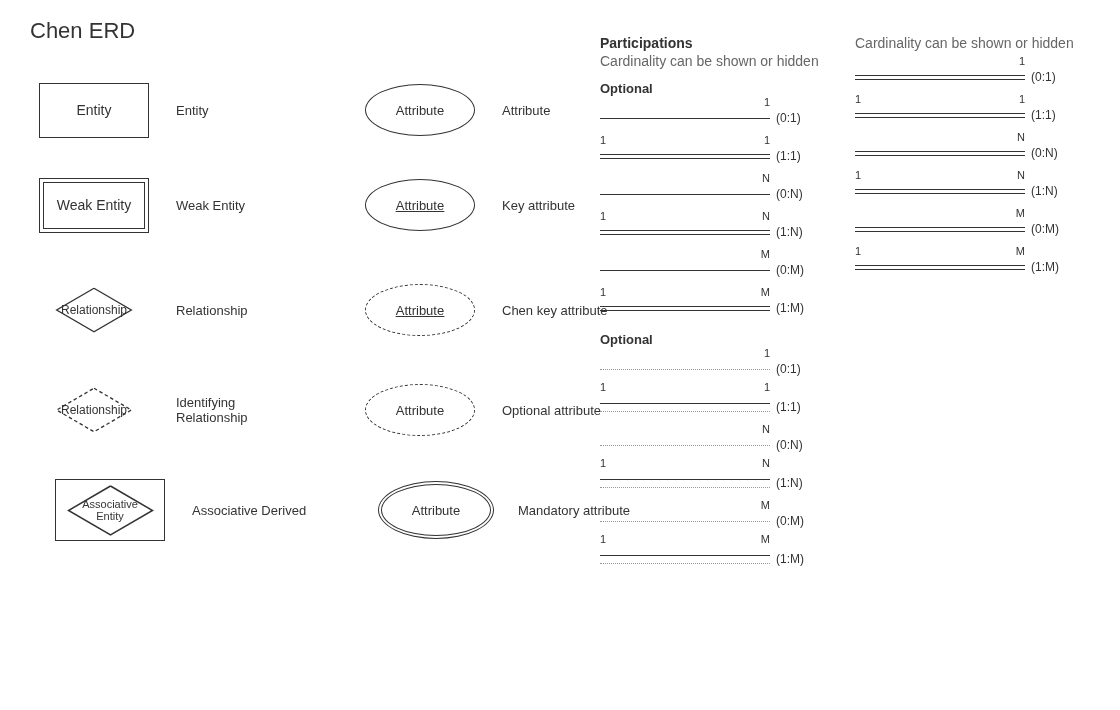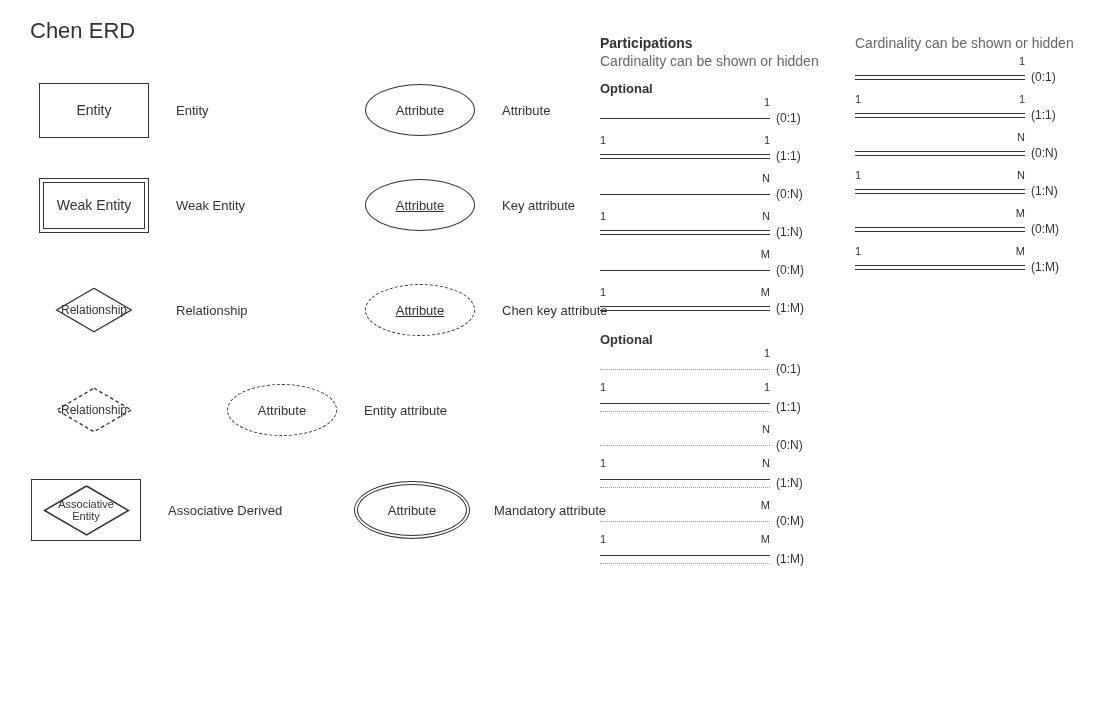--- a/index.html
+++ b/index.html
@@ -304,30 +304,31 @@
 
 <div style="position:absolute; top:370px; left:20px; display:flex; align-items:center; height:80px;">
   <div class="shape-container">
     <div class="diamond diamond-dashed">
       <svg viewBox="0 0 90 55" xmlns="http://www.w3.org/2000/svg">
         <polyline points="45,3 87,27.5 45,52 3,27.5 45,3" fill="white" stroke="#333" stroke-width="1.5" stroke-dasharray="5,3"></polyline>
       </svg>
       <span class="diamond-text">Relationship</span>
     </div>
   </div>
+  <div class="shape-label">Identifying Relationship</div>
 
   <div class="attr-container" style="margin-left:40px;">
     <div class="attr-ellipse-derived">
       <span>Attribute</span>
     </div>
   </div>
-  <div class="attr-label">Entity attribute</div>
-</div>
-
-<div style="position:absolute; top:470px; left:12px; display:flex; align-items:center; height:80px;">
+  <div class="attr-label">Optional attribute</div>
+</div>
+
+<div style="position:absolute; top:470px; left:36px; display:flex; align-items:center; height:80px;">
   <div class="shape-container">
     <div class="assoc-entity-box">
       <div class="diamond" style="width:95px; height:55px;">
         <svg viewBox="0 0 90 55" xmlns="http://www.w3.org/2000/svg">
           <polyline points="45,3 87,27.5 45,52 3,27.5 45,3" fill="none" stroke="#333" stroke-width="1.5"></polyline>
         </svg>
         <span class="diamond-text" style="font-size:11px;">Associative<br>Entity</span>
       </div>
     </div>
   </div>

